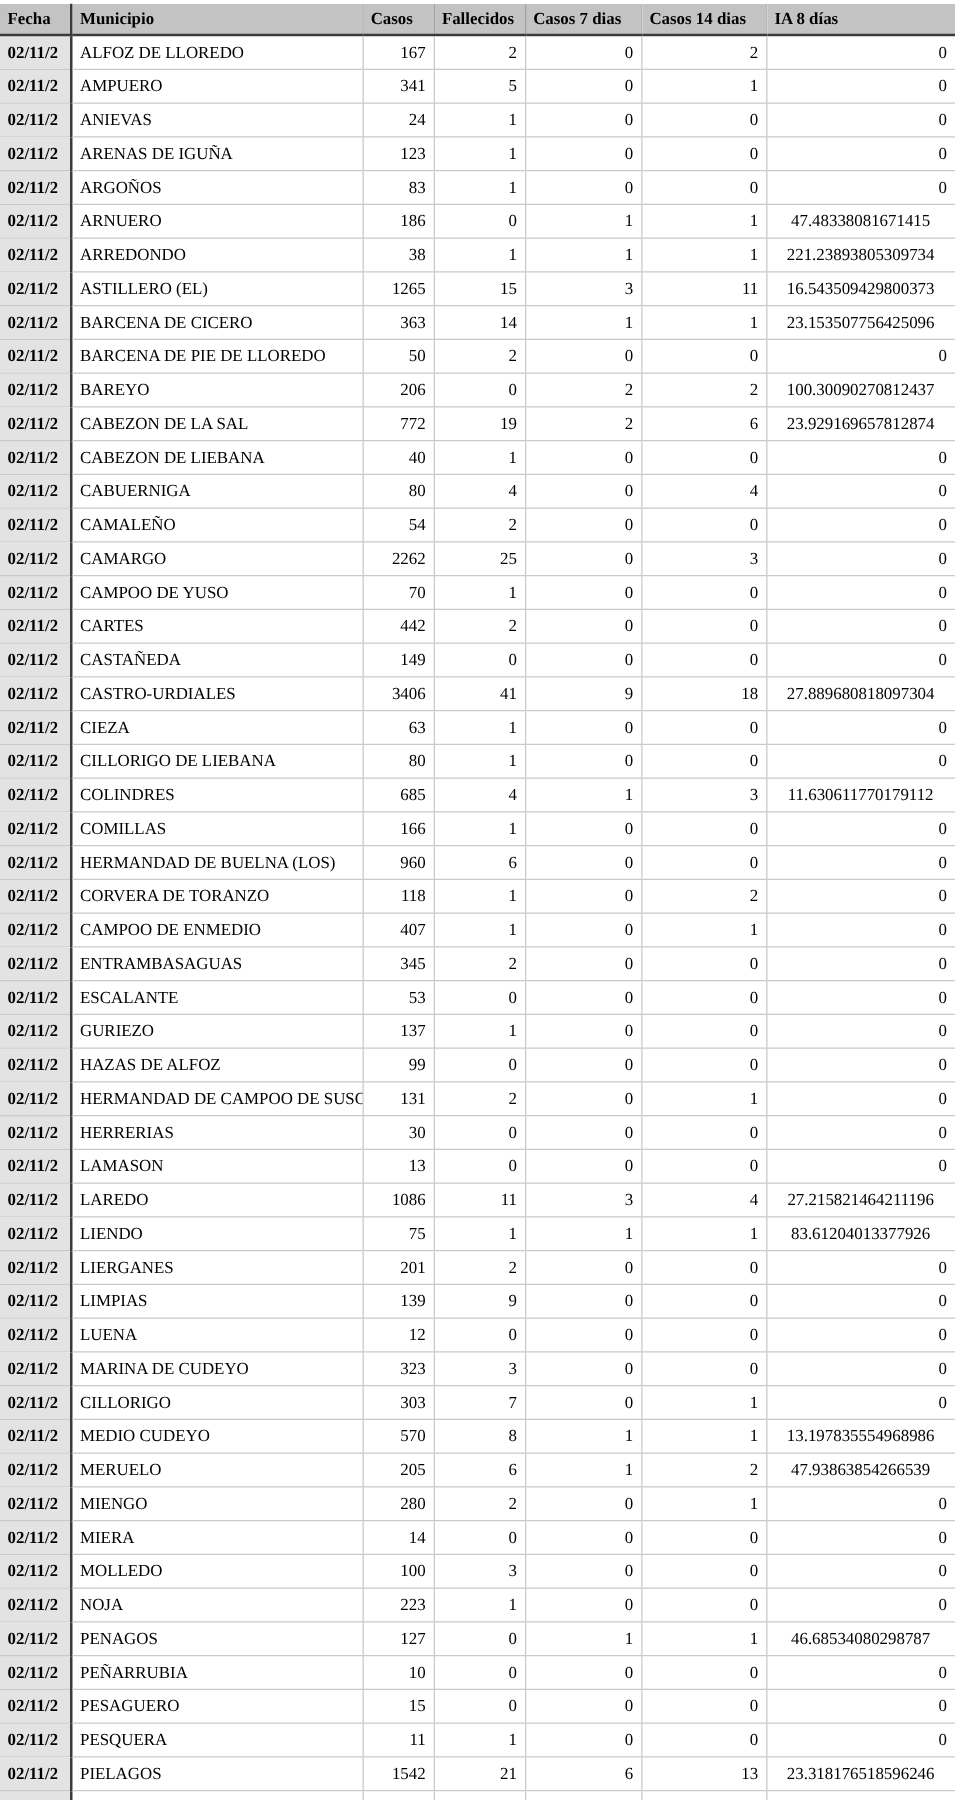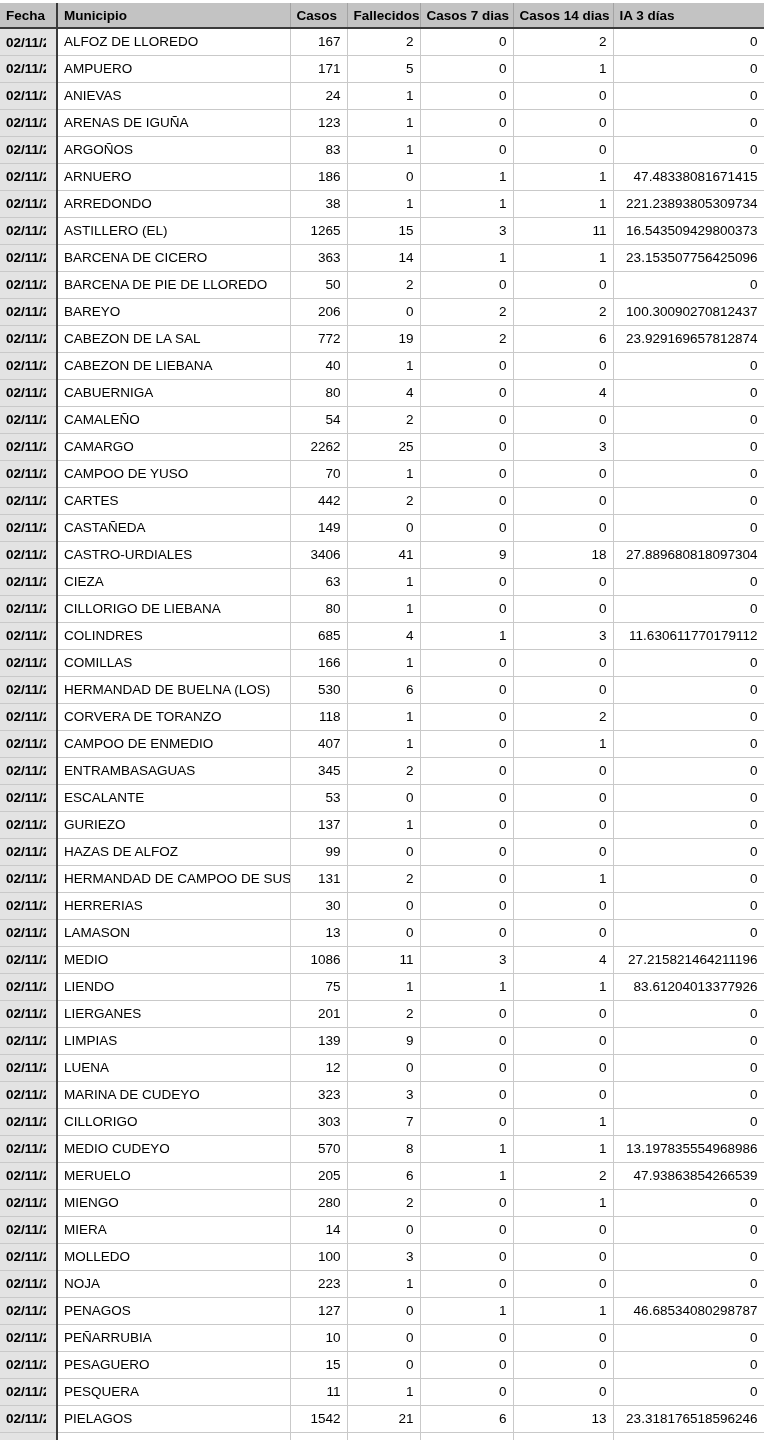--- a/index.html
+++ b/index.html
@@ -12,21 +12,21 @@
     --bg:#ffffff;
   }
   html,body{margin:0;padding:0;}
   body{
     width:764px;height:1440px;overflow:hidden;
     background:var(--bg);
     padding-top:3px;
     font-family:"Liberation Sans",sans-serif;
     box-sizing:border-box;
   }
-  table{border-collapse:collapse;table-layout:fixed;width:764px;}
+  table{border-collapse:collapse;table-layout:fixed;width:764px;font-family:Liberation Serif, serif;}
   th,td{
     box-sizing:border-box;overflow:hidden;white-space:nowrap;
     padding:0 6px;font-size:13.5px;color:var(--text);
   }
   thead th{
     height:25px;background:var(--header-bg);
     border-right:1px solid var(--header-border);
     border-bottom:2px solid var(--border-dark);
     text-align:left;font-weight:bold;
   }
@@ -38,21 +38,21 @@
     text-align:left;
   }
   tbody tr.partial td{height:8px;border-bottom:none;}
   td.fecha{
     background:var(--fecha-bg);font-weight:bold;
     border-right:2px solid var(--border-dark);
     padding-right:0;
   }
   .clip{display:inline-block;width:40px;overflow:hidden;white-space:nowrap;vertical-align:middle;}
   td.num{text-align:right;}
-  td.textval{text-align:right;}
+  td.textval{text-align:center;}
 </style>
 </head>
 <body>
 
 <div>
   <table>
     <colgroup id="cols">
         <col style="width: 57px;">
         <col style="width: 233px;">
         <col style="width: 57px;">
@@ -62,37 +62,37 @@
         <col style="width: 151px;">
       </colgroup>
     <thead>
       <tr id="header-row">
           <th class="fecha">Fecha</th>
           <th>Municipio</th>
           <th>Casos</th>
           <th>Fallecidos</th>
           <th>Casos 7 dias</th>
           <th>Casos 14 dias</th>
-          <th>IA 3 días</th>
+          <th>IA 8 días</th>
         </tr>
     </thead>
     <tbody id="table-body">
         <tr>
           <td class="fecha"><span class="clip">02/11/2021</span></td>
           <td>ALFOZ DE LLOREDO</td>
           <td class="num">167</td>
           <td class="num">2</td>
           <td class="num">0</td>
           <td class="num">2</td>
           <td class="num">0</td>
         </tr>
         <tr>
           <td class="fecha"><span class="clip">02/11/2021</span></td>
           <td>AMPUERO</td>
-          <td class="num">171</td>
+          <td class="num">341</td>
           <td class="num">5</td>
           <td class="num">0</td>
           <td class="num">1</td>
           <td class="num">0</td>
         </tr>
         <tr>
           <td class="fecha"><span class="clip">02/11/2021</span></td>
           <td>ANIEVAS</td>
           <td class="num">24</td>
           <td class="num">1</td>
@@ -285,21 +285,21 @@
           <td>COMILLAS</td>
           <td class="num">166</td>
           <td class="num">1</td>
           <td class="num">0</td>
           <td class="num">0</td>
           <td class="num">0</td>
         </tr>
         <tr>
           <td class="fecha"><span class="clip">02/11/2021</span></td>
           <td>HERMANDAD DE BUELNA (LOS)</td>
-          <td class="num">530</td>
+          <td class="num">960</td>
           <td class="num">6</td>
           <td class="num">0</td>
           <td class="num">0</td>
           <td class="num">0</td>
         </tr>
         <tr>
           <td class="fecha"><span class="clip">02/11/2021</span></td>
           <td>CORVERA DE TORANZO</td>
           <td class="num">118</td>
           <td class="num">1</td>
@@ -374,21 +374,21 @@
           <td class="fecha"><span class="clip">02/11/2021</span></td>
           <td>LAMASON</td>
           <td class="num">13</td>
           <td class="num">0</td>
           <td class="num">0</td>
           <td class="num">0</td>
           <td class="num">0</td>
         </tr>
         <tr>
           <td class="fecha"><span class="clip">02/11/2021</span></td>
-          <td>MEDIO</td>
+          <td>LAREDO</td>
           <td class="num">1086</td>
           <td class="num">11</td>
           <td class="num">3</td>
           <td class="num">4</td>
           <td class="textval">27.215821464211196</td>
         </tr>
         <tr>
           <td class="fecha"><span class="clip">02/11/2021</span></td>
           <td>LIENDO</td>
           <td class="num">75</td>

